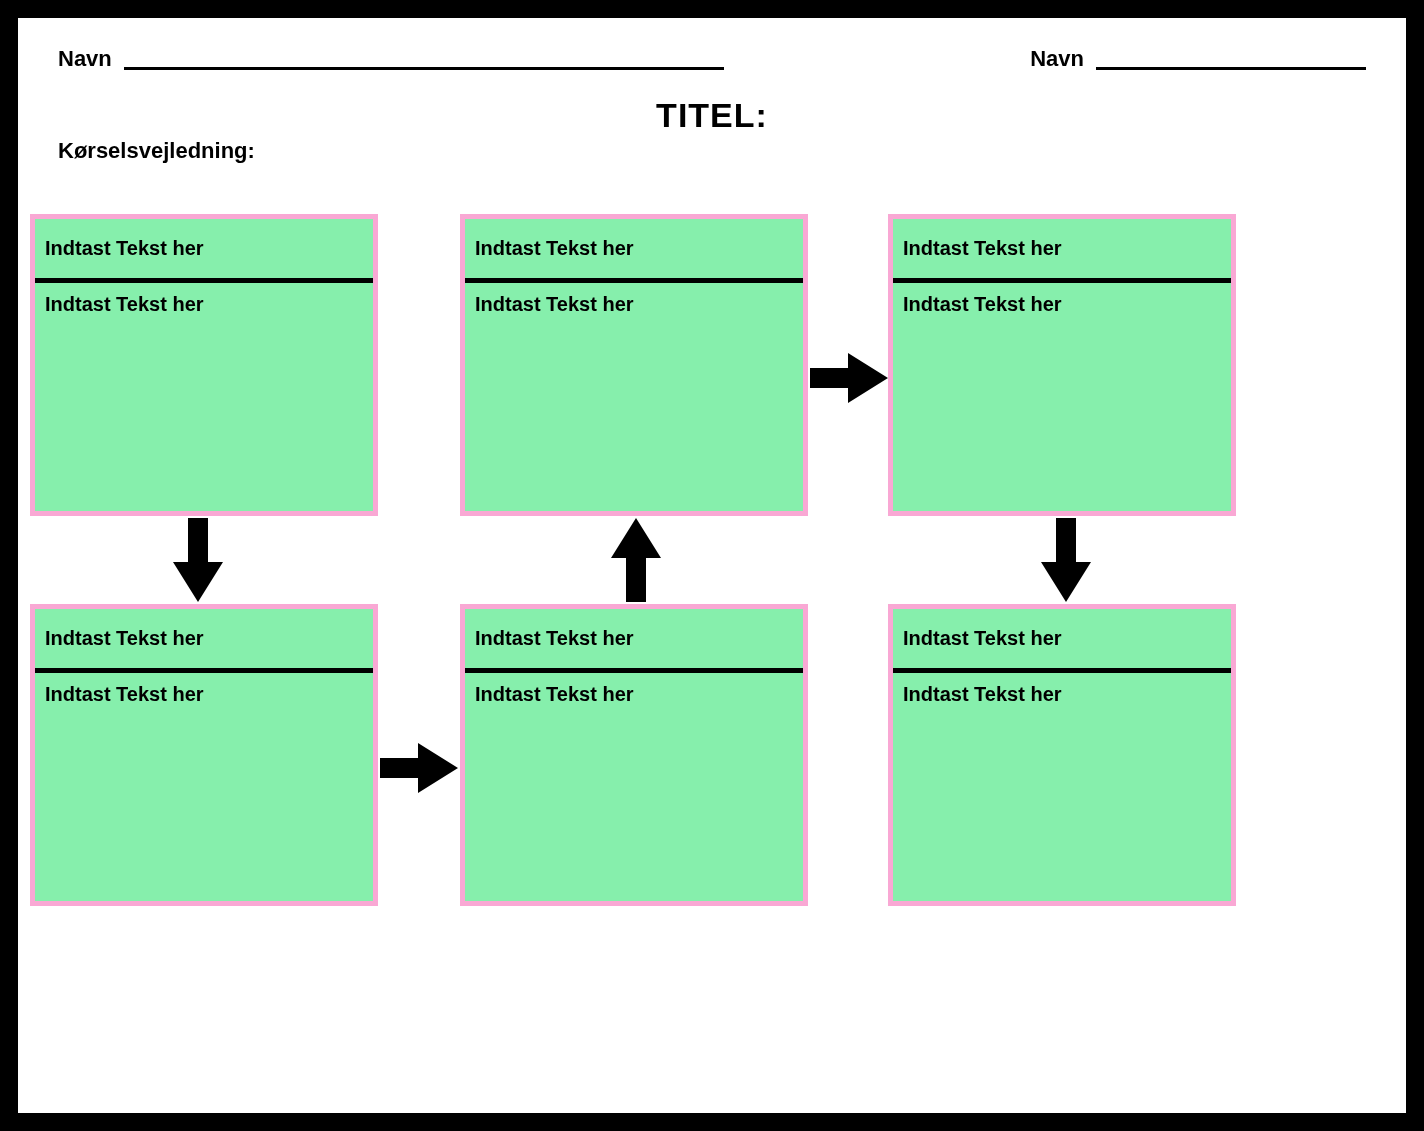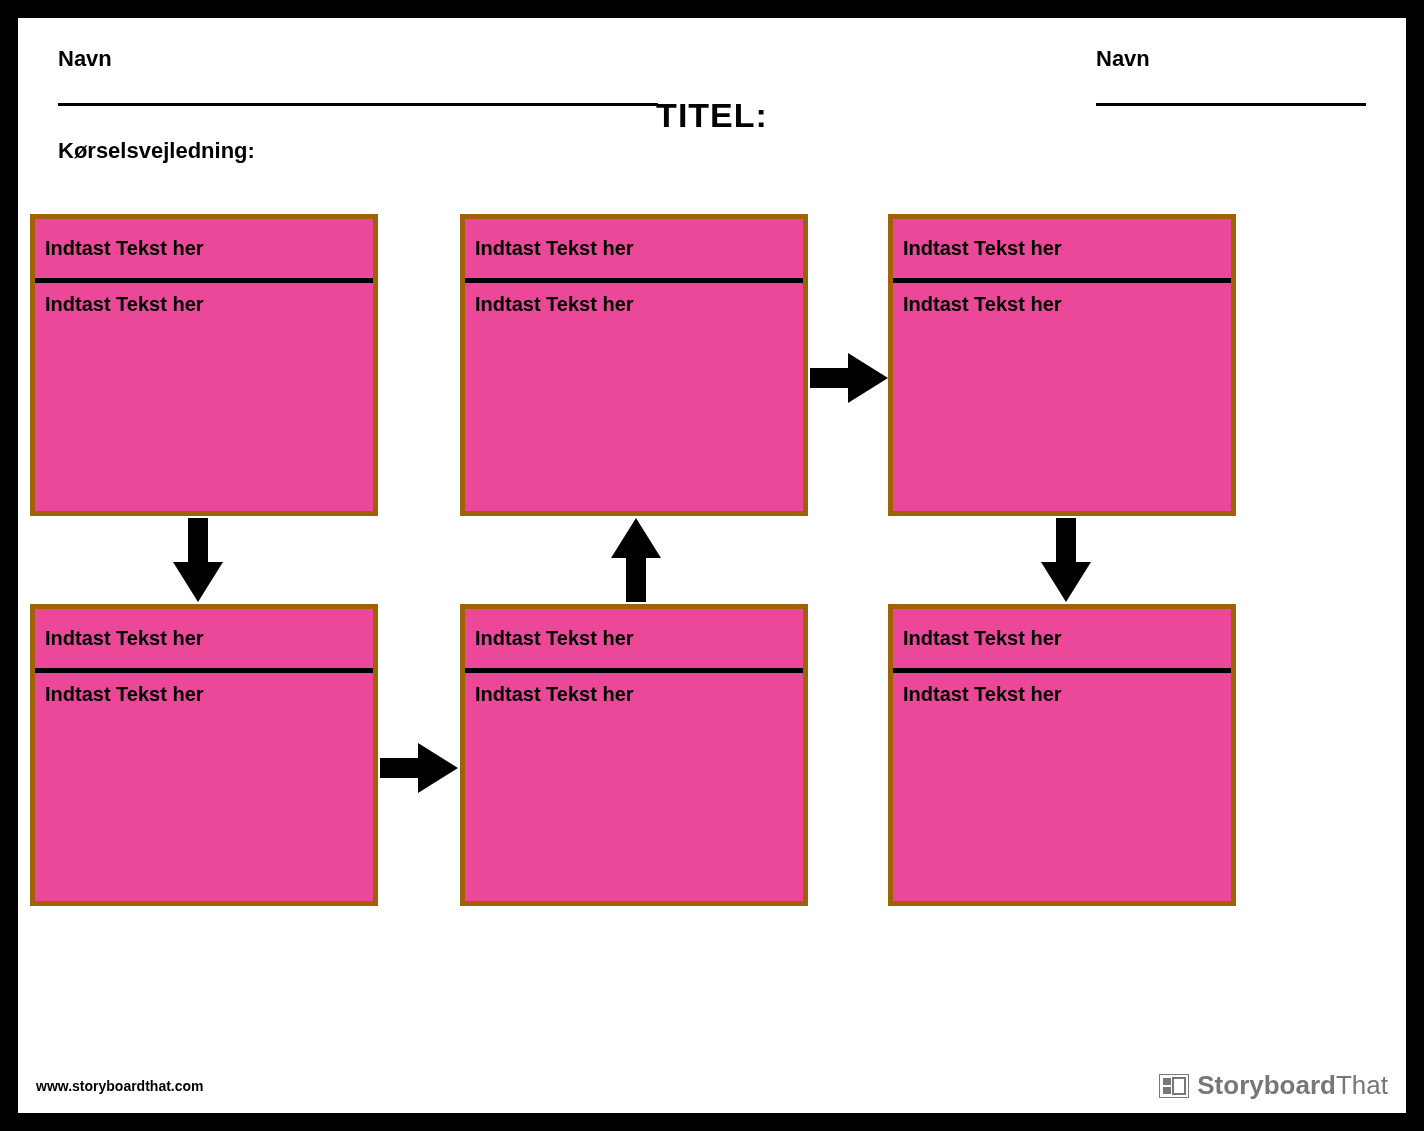--- a/index.html
+++ b/index.html
@@ -18,21 +18,21 @@
     }
     .header-row {
       position: absolute;
       top: 28px;
       left: 40px;
       right: 40px;
       display: flex;
       align-items: flex-end;
       gap: 40px;
     }
-    .field-group { display: flex; align-items: flex-start; gap: 12px; flex-direction: column; }
+    .field-group { display: flex; align-items: center; gap: 12px; }
     .field-label { font-weight: bold; font-size: 22px; }
     .field-line { border-bottom: 3px solid #000; height: 22px; }
     .title-row {
       position: absolute;
       top: 78px;
       width: 100%;
       text-align: center;
       font-weight: 700;
       font-size: 34px;
       letter-spacing: 1px;
@@ -41,22 +41,22 @@
       position: absolute;
       top: 120px;
       left: 40px;
       font-family: "Comic Sans MS", cursive, sans-serif;
       font-weight: bold;
       font-size: 22px;
     }
     .canvas { position: absolute; top: 0; left: 0; right: 0; bottom: 0; }
     .cell {
       position: absolute;
-      border: 5px solid #a16207;
-      background: #ec4899;
+      border: 5px solid #f9a8d4;
+      background: #86efac;
     }
     .cell-head {
       border-bottom: 5px solid #000;
       padding: 18px 10px;
       font-weight: bold;
       font-size: 20px;
     }
     .cell-body {
       padding: 10px 10px;
       font-weight: bold;
@@ -147,28 +147,14 @@
 
     <svg class="arrow" style="left:792px; top:330px;" width="78" height="60">
       <path d="M0 20 h38 v-15 L78 30 L38 55 v-15 H0 Z"></path>
     </svg>
 
     <svg class="arrow" style="left:1018px; top:500px;" width="60" height="84">
       <path d="M20 0 h20 v44 h15 L30 84 L5 44 h15 Z"></path>
     </svg>
   </div>
 
-  <div class="footer">
-    <span class="site">www.storyboardthat.com</span>
-    <span class="brand">
-      <svg class="brand-icon" viewBox="0 0 30 24">
-        <rect x="0" y="0" width="30" height="24" fill="none" stroke="#777" stroke-width="2"></rect>
-        <rect x="4" y="4" width="8" height="7" fill="#777"></rect>
-        <rect x="4" y="13" width="8" height="7" fill="#777"></rect>
-        <rect x="14" y="4" width="12" height="16" fill="none" stroke="#777" stroke-width="2"></rect>
-      </svg>
-      <span>
-        <span class="brand-bold">Storyboard</span><span class="brand-thin">That</span>
-      </span>
-    </span>
-  </div>
 
 </div>
 
 </body></html>

